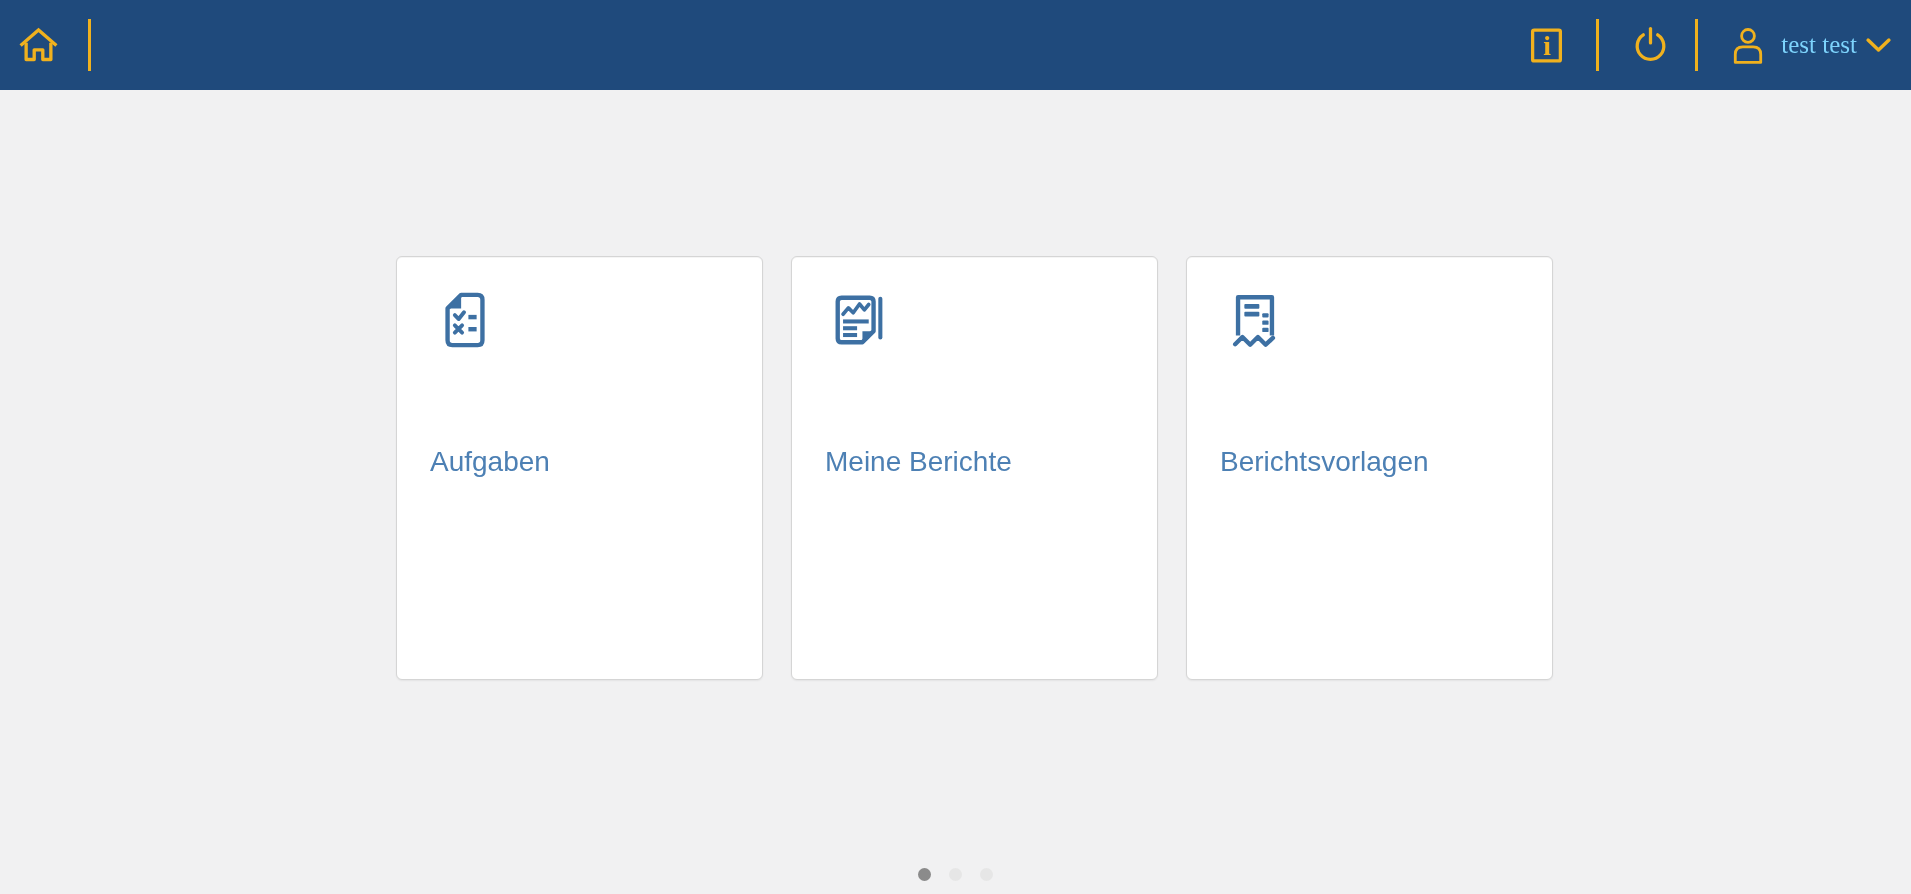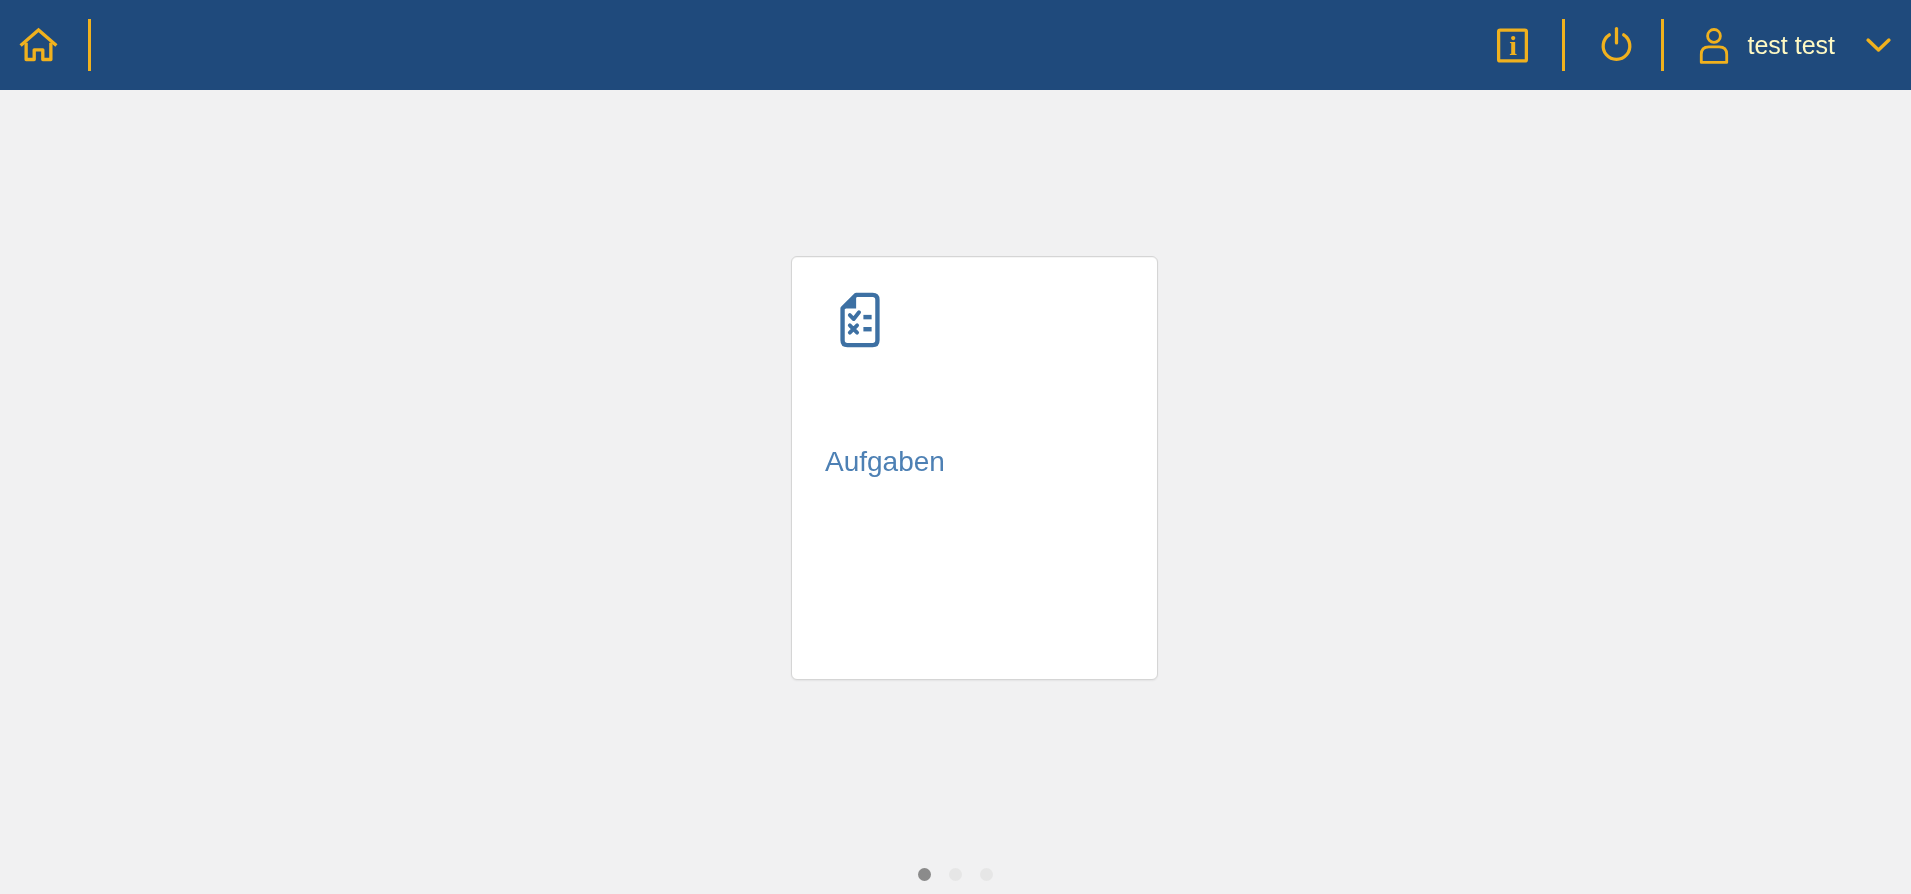--- a/index.html
+++ b/index.html
@@ -31,22 +31,22 @@
   .div-home { margin-left:28px; }
   .spacer { flex:1; }
   .info-btn { margin-right:31px; }
   .power-btn { margin-left:31px; margin-right:24px; }
   .user-btn {
     margin-left:34px; margin-right:19px;
     display:flex; align-items:center;
     background:none; border:none; cursor:pointer;
   }
   .user-name {
-    color:#fef9c3; font-size:25px; margin-left:17px; margin-right:30px;
-    font-family:Liberation Sans, sans-serif;
+    color:#7dd3fc; font-size:25px; margin-left:17px; margin-right:8px;
+    font-family:Liberation Serif, serif;
   }
 
   
   .tiles-row {
     margin-top:166px;
     display:flex;
     justify-content:center;
     gap:28px;
     padding-left:38px;
   }
@@ -144,21 +144,49 @@
           <path d="M28 6 V20 H14 Z" fill="#3d70a3"></path>
           <path d="M21.5 27 L25.5 31 L31 24" stroke="#3d70a3" stroke-width="4" stroke-linecap="round" stroke-linejoin="round"></path>
           <line x1="35.5" y1="29" x2="44" y2="29" stroke="#3d70a3" stroke-width="4.6"></line>
           <path d="M21.5 37.5 L29 45 M29 37.5 L21.5 45" stroke="#3d70a3" stroke-width="4" stroke-linecap="round"></path>
           <line x1="35.5" y1="41.5" x2="44" y2="41.5" stroke="#3d70a3" stroke-width="4.6"></line>
         </svg>
       </span>
       <span class="tile-label">Aufgaben</span>
     </div>
 
+    <div class="tile">
+      <span class="tile-icon">
+        <svg width="62" height="62" viewBox="0 0 64 64" fill="none">
+          <path d="M34.5 55 H13 Q9 55 9 51 V13 Q9 9 13 9 H42 Q46 9 46 13 V43.5 Z" stroke="#3d70a3" stroke-width="4.5" stroke-linejoin="round"></path>
+          <path d="M46 43.5 L34.5 55 L34.5 43.5 Z" fill="#3d70a3"></path>
+          <path d="M14.5 26 L20 19.5 L25 24.5 L31.5 15.5 L36.5 21.5 L41 16" stroke="#3d70a3" stroke-width="3.8" stroke-linecap="round" stroke-linejoin="round"></path>
+          <line x1="14.5" y1="33.5" x2="41" y2="33.5" stroke="#3d70a3" stroke-width="4.2"></line>
+          <line x1="14.5" y1="40.5" x2="29" y2="40.5" stroke="#3d70a3" stroke-width="4.2"></line>
+          <line x1="14.5" y1="47.5" x2="29" y2="47.5" stroke="#3d70a3" stroke-width="4.2"></line>
+          <line x1="53" y1="10" x2="53" y2="50" stroke="#3d70a3" stroke-width="4.2" stroke-linecap="round"></line>
+        </svg>
+      </span>
+      <span class="tile-label">Meine Berichte</span>
+    </div>
 
+    <div class="tile">
+      <span class="tile-icon">
+        <svg width="62" height="62" viewBox="0 0 64 64" fill="none">
+          <path d="M14.5 48 V8.5 H49.5 V48" stroke="#3d70a3" stroke-width="4.5" stroke-linejoin="round"></path>
+          <rect x="21" y="15.5" width="15.5" height="4.8" rx="1" fill="#3d70a3"></rect>
+          <rect x="21" y="23.5" width="15.5" height="4.8" rx="1" fill="#3d70a3"></rect>
+          <rect x="39.5" y="25" width="6.5" height="4.5" rx="1" fill="#3d70a3"></rect>
+          <rect x="39.5" y="32.5" width="6.5" height="4.5" rx="1" fill="#3d70a3"></rect>
+          <rect x="39.5" y="40" width="6.5" height="4.5" rx="1" fill="#3d70a3"></rect>
+          <path d="M11.5 57 L19 49.5 L27 57.5 L35 49.5 L43 57.5 L50.5 50.5" stroke="#3d70a3" stroke-width="4.5" stroke-linecap="round" stroke-linejoin="round"></path>
+        </svg>
+      </span>
+      <span class="tile-label">Berichtsvorlagen</span>
+    </div>
 
 
   </div>
 
   <div class="dots">
     <span class="dot active"></span>
     <span class="dot"></span>
     <span class="dot"></span>
   </div>
 </main>

